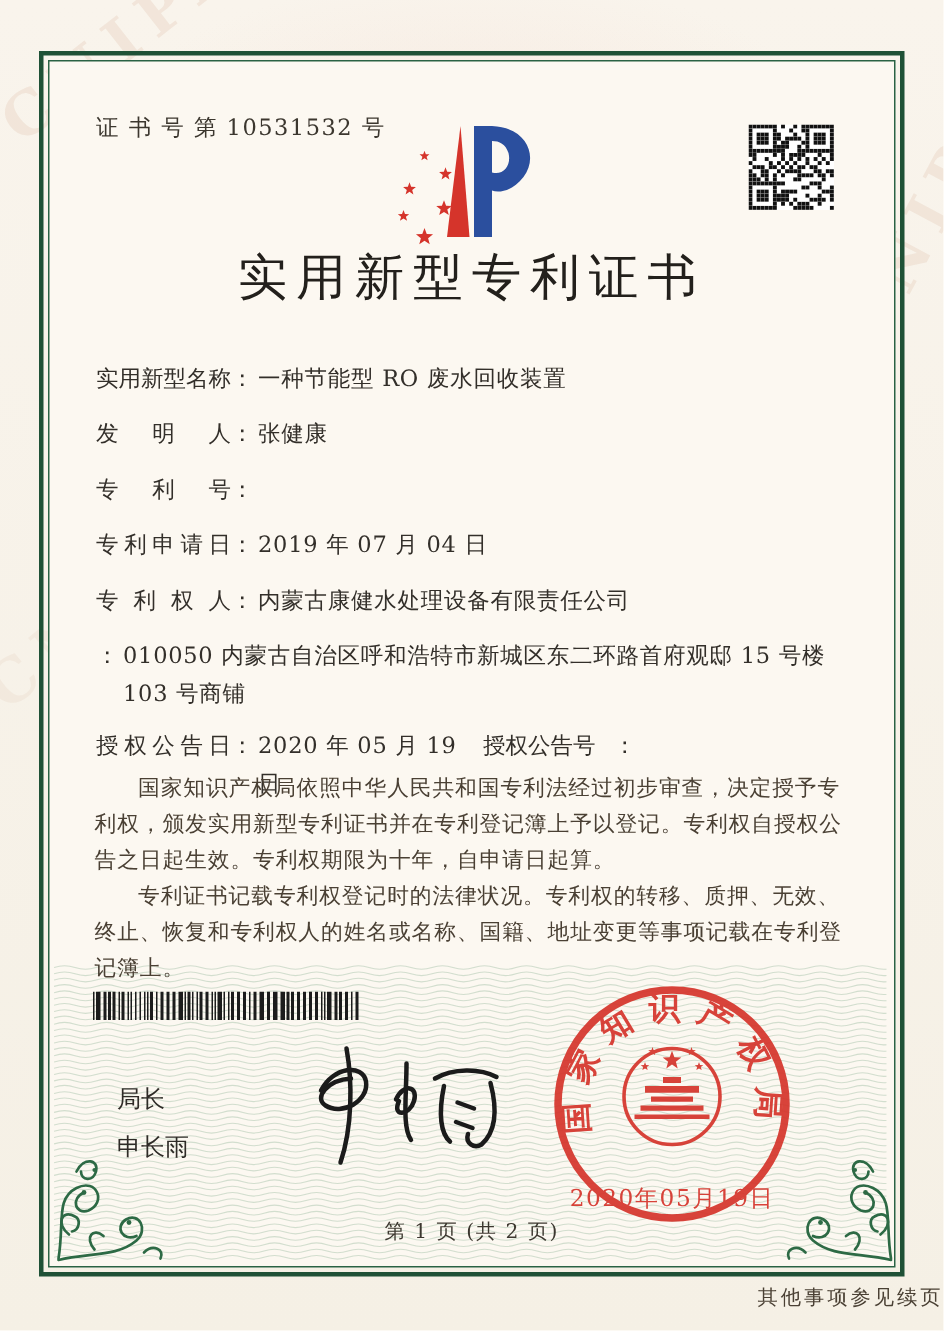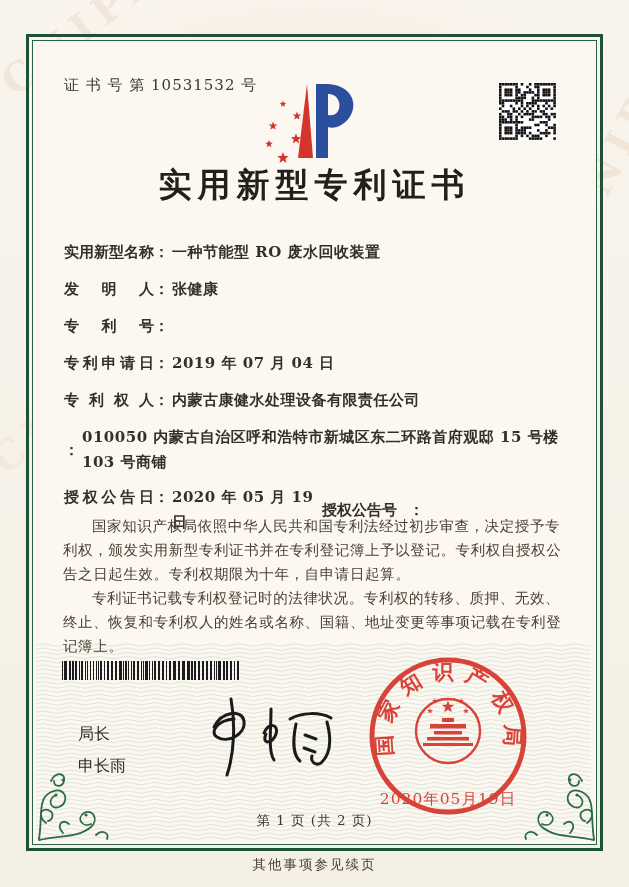--- a/index.html
+++ b/index.html
@@ -31,25 +31,25 @@
     outline-offset:3px;
   }
   .cert-no{
     position:absolute;left:64px;top:76px;
     font-size:15px;letter-spacing:1px;color:#3c372f;
   }
   .logo{position:absolute;left:233px;top:72px;}
   .qr{position:absolute;left:499px;top:83px;}
   .cert-title{
     position:absolute;left:0;top:163px;width:629px;
-    text-align:center;font-size:33px;font-weight:bold;
+    text-align:center;font-size:33px;font-weight:normal;
     letter-spacing:6px;color:#23201c;
   }
   .fields{position:absolute;left:64px;top:240px;width:502px;font-size:15px;line-height:25px;}
-  .frow{display:flex;align-items:center;margin-bottom:12px;font-weight:bold;}
+  .frow{display:flex;align-items:flex-start;margin-bottom:12px;}
   .frow.addr{margin-bottom:10px;}
   .flabel{
     display:inline-block;width:90px;flex:0 0 90px;
     text-align:justify;text-align-last:justify;
   }
   .fcolon{flex:0 0 auto;}
   .fvalue{flex:1 1 auto;margin-left:3px;letter-spacing:.5px;}
   .twin{display:flex;}
   .twin .part-left{display:flex;width:258px;flex:0 0 258px;}
   .twin .part-right{display:flex;flex:1 1 auto;gap:12px;}
@@ -69,21 +69,21 @@
     font-family:Liberation Serif, serif;
     font-size:16px;color:#2e2b27;line-height:32px;
   }
   .signature{position:absolute;left:198px;top:693px;}
   .seal{position:absolute;left:363px;top:651px;}
   .page-num{
     position:absolute;left:0;top:812px;width:629px;text-align:center;
     font-size:13.5px;color:#3c372f;letter-spacing:1px;
   }
   .cont-note{
-    position:absolute;left:0;top:856px;width:629px;text-align:center;
+    position:absolute;left:0;top:856px;width:629px;text-align:right;
     font-size:13.5px;color:#4a4034;letter-spacing:2px;
   }
 </style>
 </head>
 <body>
 
 <div class="page">
 
   <div class="wm" style="left:-14px;top:4px;transform:rotate(-38deg);">CNIPA</div>
   <div class="wm" style="left:524px;top:120px;transform:rotate(-62deg);">CNIPA</div>

